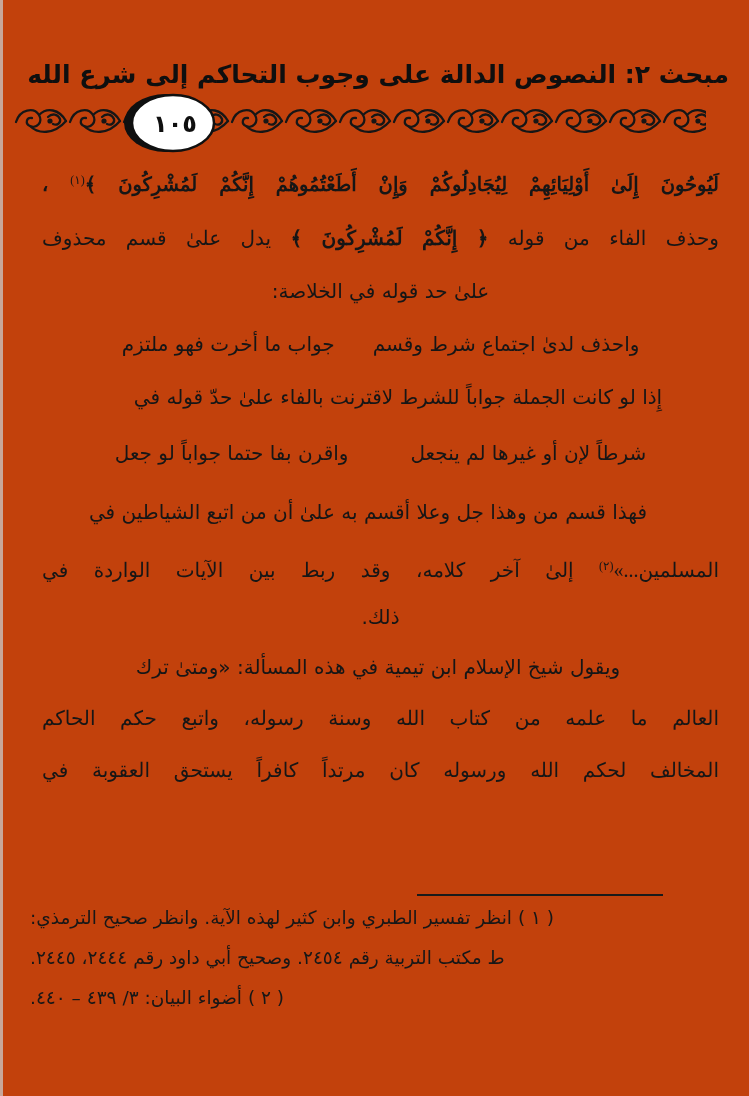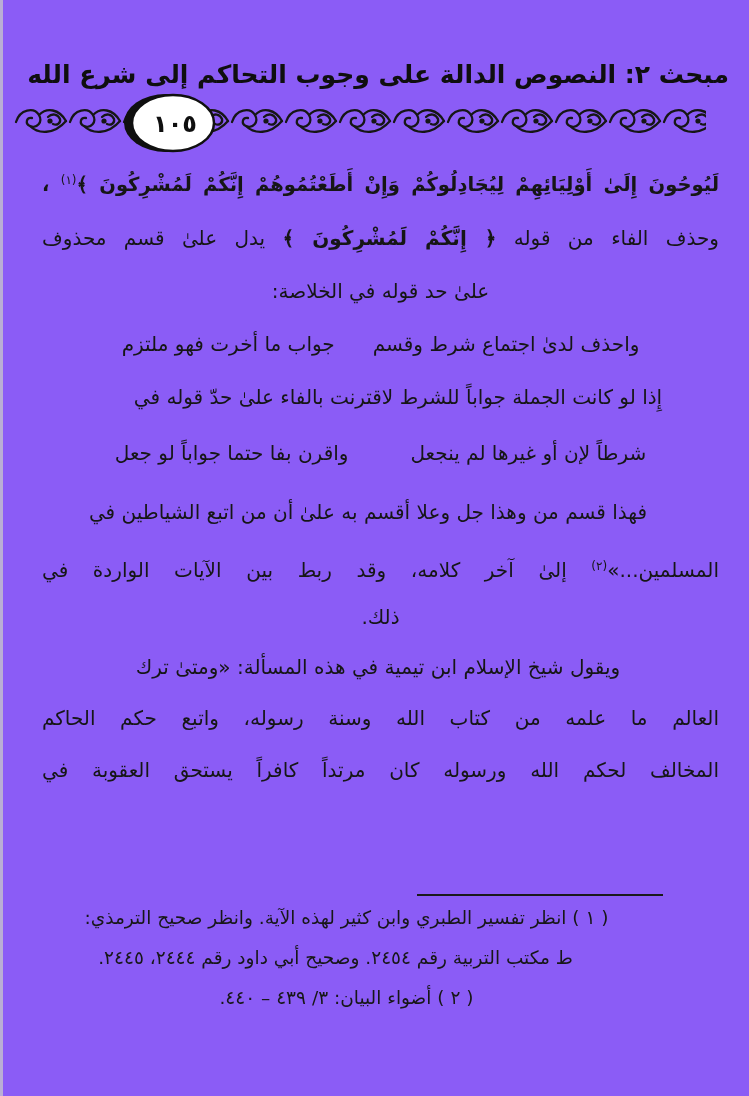--- a/index.html
+++ b/index.html
@@ -4,21 +4,21 @@
 <style>
   * { box-sizing: border-box; }
   html, body { margin: 0; padding: 0; }
   body {
     width: 749px; height: 1096px;
     background: #ffffff;
     font-family: "DejaVu Sans", sans-serif;
   }
   .sheet {
     position: relative; width: 749px; height: 1096px;
-    background: #8b5cf6; color: #141414;
+    background: #c2410c; color: #141414;
     direction: rtl; overflow: hidden;
   }
   .scan-edge {
     position: absolute; left: 0; top: 0; width: 3px; height: 100%;
     background: #c9c9c9; opacity: .75;
   }
   
   .title {
     position: absolute; top: 60px; right: 20px;
     font-size: 25px; font-weight: bold; color: #0f0f0f;
@@ -26,21 +26,21 @@
   }
   .band { position: absolute; top: 103px; left: 14px; }
   .badge { position: absolute; top: 90px; left: 122px; }
   .badge text { font-family: "DejaVu Sans", sans-serif; fill: #0f0f0f; font-weight: bold; }
   
   .bodytext {
     position: absolute; top: 150px; right: 30px; left: 42px;
     font-size: 20px; color: #161616;
   }
   .ln { margin: 0; }
-  .just { text-align: justify; text-align-last: justify; text-justify: inter-word; }
+  .just { text-align: justify; text-align-last: justify; text-justify: inter-word; font-family: Liberation Serif, serif; }
   .rt { text-align: center; }
   .q { font-weight: bold; }
   .verse { font-size: 19.5px; font-weight: bold; height: 60px; line-height: 60px; }
   .h50 { height: 50px; line-height: 50px; }
   .h52 { height: 52px; line-height: 52px; }
   .h54 { height: 54px; line-height: 54px; }
   .h56 { height: 56px; line-height: 56px; }
   .h62 { height: 62px; line-height: 62px; }
   .ind20 { padding-right: 20px; padding-left: 55px; }
   .ind55 { padding-right: 55px; padding-left: 30px; }
@@ -51,21 +51,21 @@
   .poem2 { gap: 62px; }
   
   .fnsep {
     position: absolute; top: 894px; right: 86px; width: 246px;
     border-top: 2.5px solid #1a1a1a;
   }
   .fnblock {
     position: absolute; top: 898px; right: 86px; left: 30px;
     font-size: 18.5px; color: #171717;
   }
-  .fnline { height: 40px; line-height: 40px; text-align: center; margin: 0; }
+  .fnline { height: 40px; line-height: 40px; text-align: left; margin: 0; }
   .fnind { padding-right: 22px; }
 </style>
 </head>
 <body>
 
 <div class="sheet">
   <div class="scan-edge"></div>
 
   <div class="title">مبحث ٢: النصوص الدالة على وجوب التحاكم إلى شرع الله</div>
 

